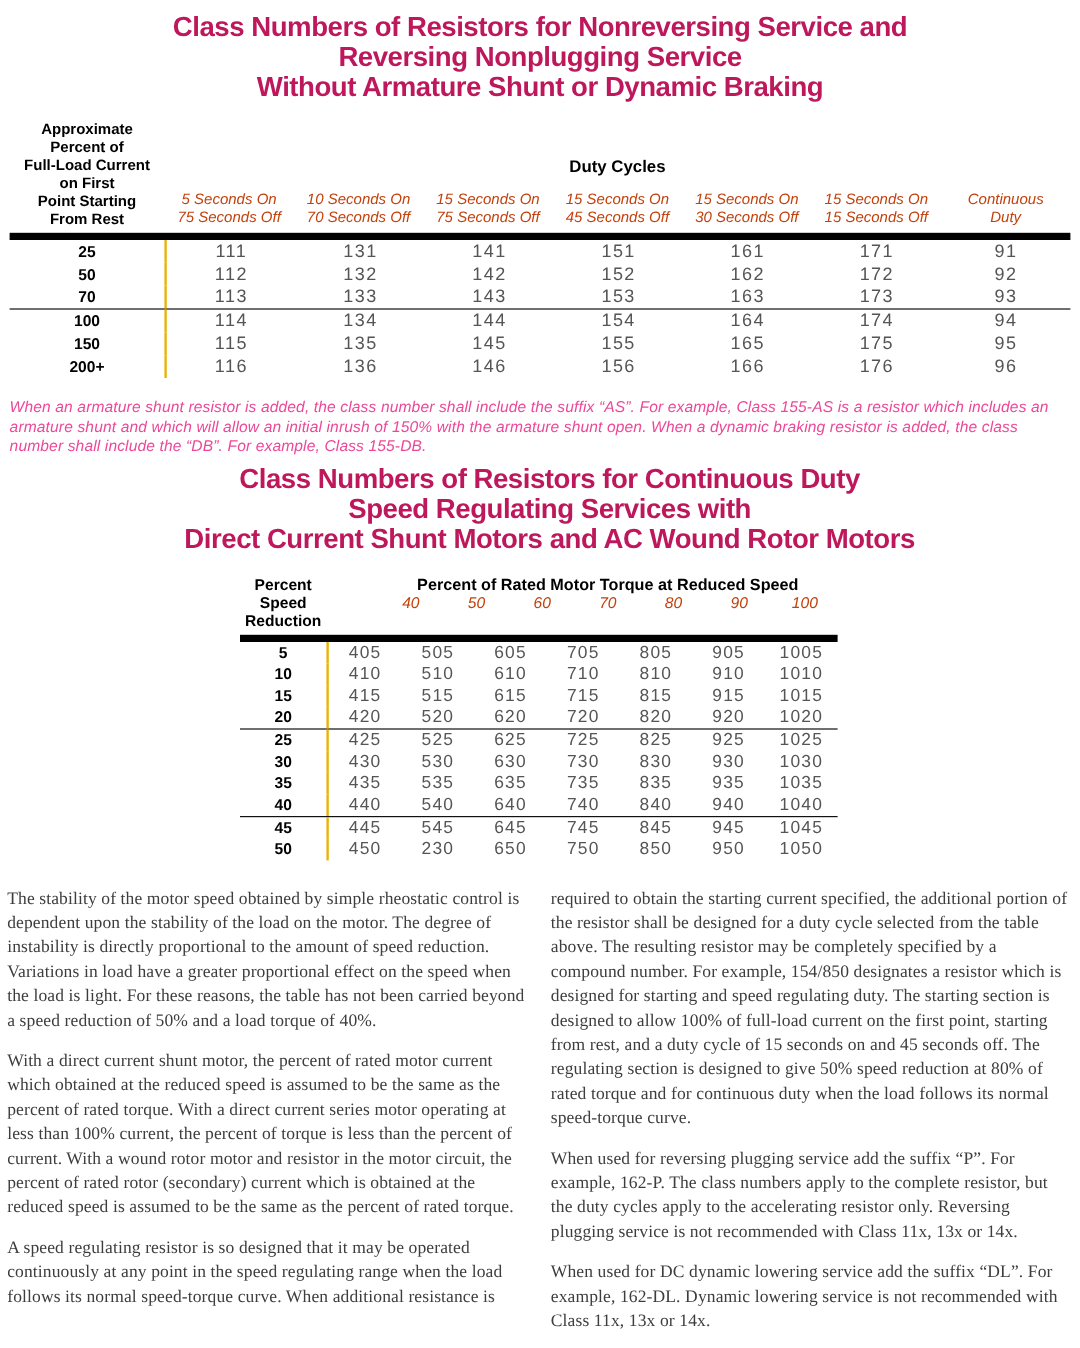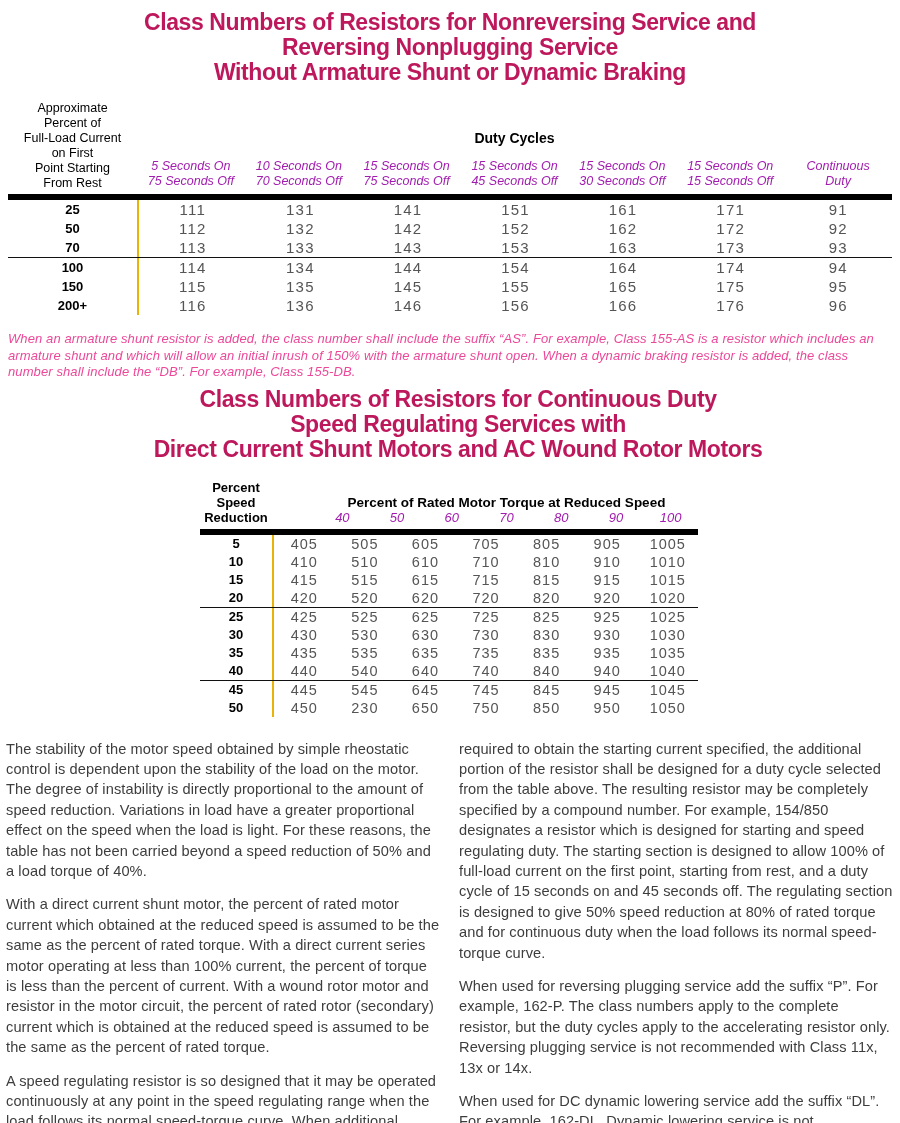--- a/index.html
+++ b/index.html
@@ -15,27 +15,27 @@
     font-size:23px; line-height:25px; letter-spacing:-0.4px;
     color:#be185d;
   }
   #title1 { padding-top:10px; }
   #title2 { margin-top:6px;padding-left:16px; }
 
   
   .t1 { margin:16px 8px 0 8px; }
   .t1-head { display:flex; }
   .t1-rowhead {
-    width:129px; font-weight:normal; font-size:12.5px; line-height:15px;
+    width:129px; font-weight:bold; font-size:12.5px; line-height:15px;
     text-align:center;
   }
   .t1-cols { flex:1; display:flex; flex-direction:column; }
   .t1-group { text-align:center; font-weight:bold; font-size:14px; margin-top:29px; }
   .colrow { display:flex; margin-top:13px; }
-  .colhead { flex:1; text-align:center; font-style:italic; font-size:12.5px; line-height:15px; color:#a21caf; }
+  .colhead { flex:1; text-align:center; font-style:italic; font-size:12.5px; line-height:15px; color:#c2410c; }
 
   .tbody1 { border-top:6px solid #000; margin-top:3px; }
   .trow { display:flex; height:19px; }
   .trow.rule-after { border-bottom:1.5px solid #111; }
   .tlabel {
     display:flex; align-items:center; justify-content:center;
     font-weight:bold; font-size:13px;
     border-right:2px solid #eab308;
   }
   .t1 .tlabel { width:129px; }
@@ -45,37 +45,37 @@
   }
 
   .footnote {
     margin:16px 8px 0 8px;
     font-style:italic; font-size:13px; line-height:16.5px;
     color:#ec4899; letter-spacing:0.1px;
   }
 
   
   .t2 { margin:18px 0 0 200px; width:498px; }
-  .t2-head { display:flex; align-items:flex-end;gap:43px; }
+  .t2-head { display:flex; align-items:flex-start;gap:43px; }
   .t2-rowhead {
     width:72px; font-weight:bold; font-size:13px; line-height:15px; text-align:center;
   }
   .t2-cols { flex:1; }
   .t2-group { text-align:center; font-weight:bold; font-size:13.5px; }
   .t2 .colrow { margin-top:0; }
   .t2 .colhead { font-size:13px; }
   .tbody2 { border-top:6px solid #000; margin-top:4px; }
   .t2 .trow { height:18px; }
   .t2 .tlabel { width:72px; }
   .t2 .tval { font-size:14.5px; letter-spacing:1px; }
 
   
   .cols { display:flex; gap:18px; margin:22px 6px 0 6px; }
   .col { flex:1; font-size:14.6px; line-height:20.4px; color:#3d3d3d; letter-spacing:0.1px; }
-  .col p { margin:0 0 13px 0; }
+  .col p { margin:0 0 13px 0;font-family:Liberation Serif, serif; }
 </style>
 </head>
 <body>
 
 <div class="title" id="title1">
     <div>Class Numbers of Resistors for Nonreversing Service and</div>
     <div>Reversing Nonplugging Service</div>
     <div>Without Armature Shunt or Dynamic Braking</div>
   </div>
 

